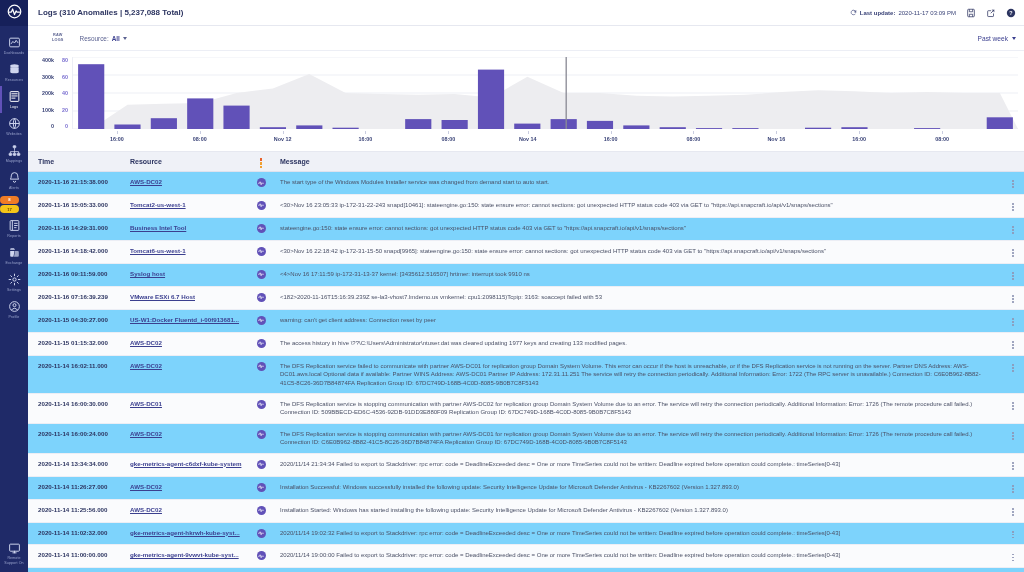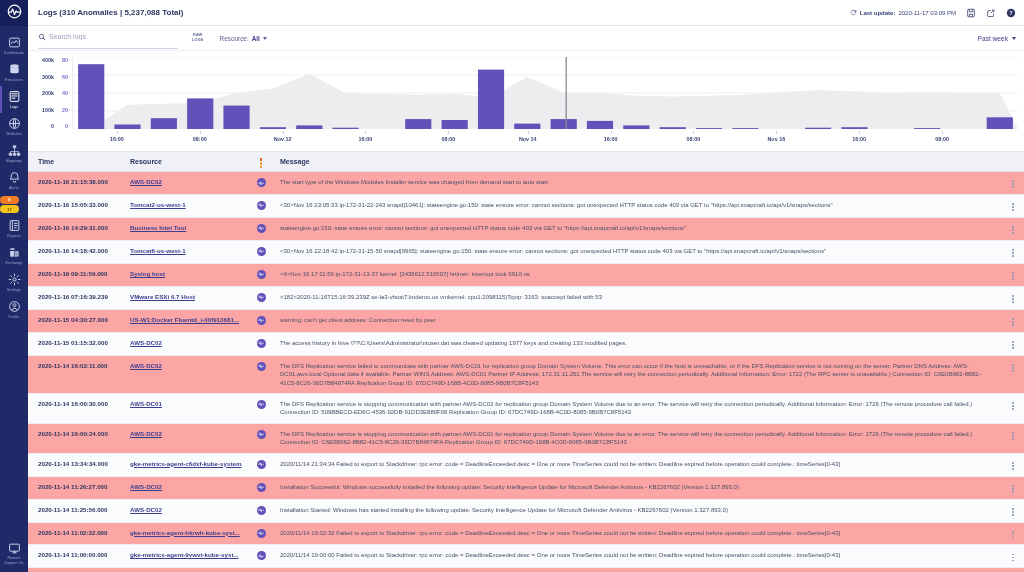--- a/index.html
+++ b/index.html
@@ -43,21 +43,21 @@
   .sidebar-bottom {
     position: absolute; bottom: 6px; width: 28px;
     display: flex; flex-direction: column; align-items: center;
   }
   .sb-accent {
     position: absolute; left: 0; width: 2px; background: #6151b8;
   }
 
   
   .main { flex: 1; height: 572px; display: flex; flex-direction: column;
-          background: #fca5a5; overflow: hidden; }
+          background: #7dd3fc; overflow: hidden; }
 
   
   .topbar {
     height: 26px; flex: 0 0 26px; display: flex; align-items: center;
     border-bottom: 1px solid #e6e8f0; padding: 0 8px 0 10px;
     background: #fff;
   }
   .topbar-title { font-size: 8px; color: #2d3561; font-weight: bold; }
   .topbar-right { margin-left: auto; display: flex; align-items: center; gap: 9px; }
   .last-update { display: flex; align-items: center; gap: 3px;
@@ -338,29 +338,20 @@
         <span class="ticon">
           <svg viewBox="0 0 24 24" fill="#2d3561">
             <circle cx="12" cy="12" r="10"></circle>
             <text x="12" y="16.5" font-size="13" font-weight="bold" fill="#ffffff" text-anchor="middle" font-family="Liberation Sans, sans-serif">?</text>
           </svg>
         </span>
       </div>
     </div>
 
     <div class="filterbar">
-      <div class="search-wrap">
-        <span>
-          <svg viewBox="0 0 24 24" fill="none" stroke="#3b4478" stroke-width="2.4">
-            <circle cx="10.5" cy="10.5" r="6.5"></circle>
-              <path d="M15.5 15.5L21 21" stroke-linecap="round"></path>
-          </svg>
-        </span>
-        <input class="search-input" type="text" placeholder="Search logs" style="">
-      </div>
       <div class="rawlogs">
         <div>RAW</div>
         <div>LOGS</div>
       </div>
       <div class="resource-filter">
         <span>Resource:</span>
         <span class="val">All</span>
         <span class="caret"></span>
       </div>
       <div class="timerange">

